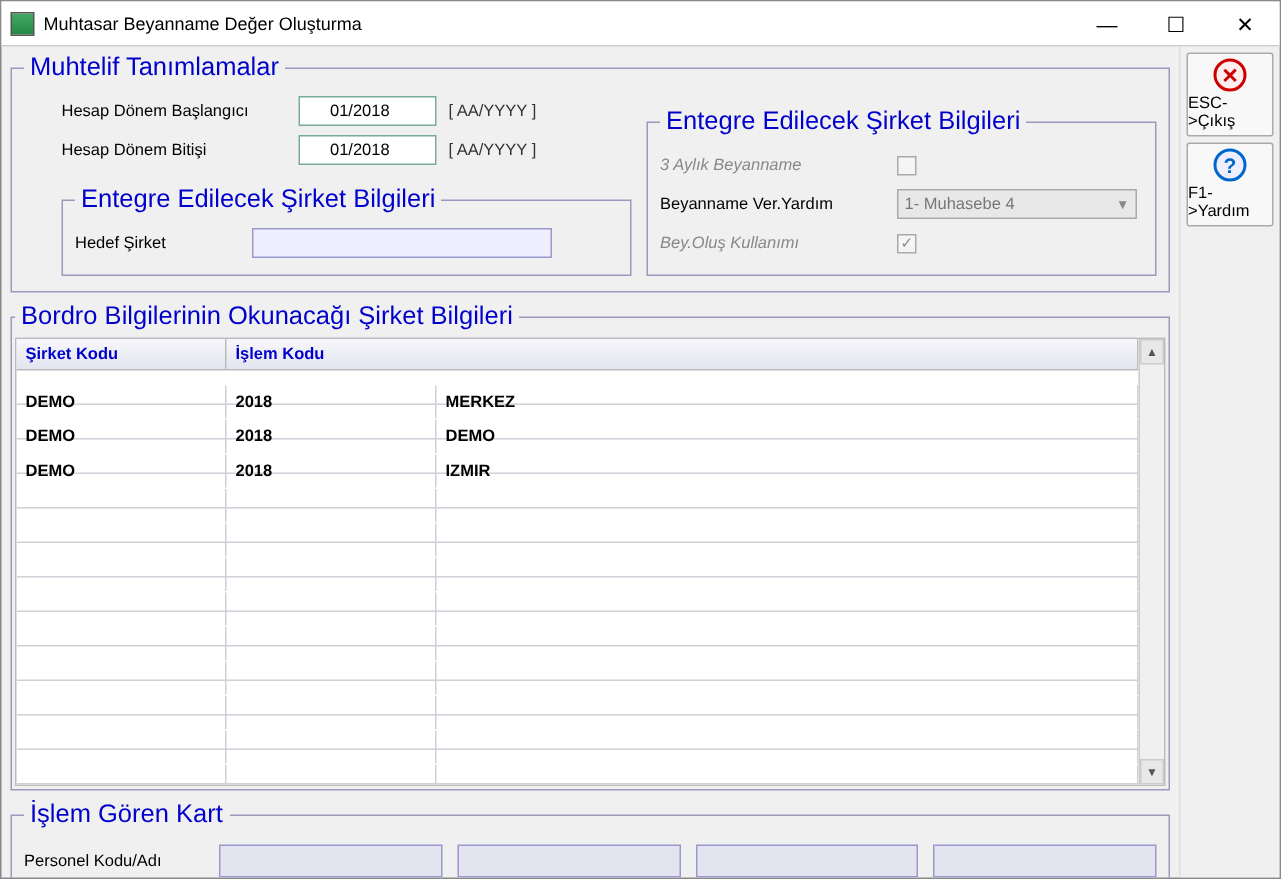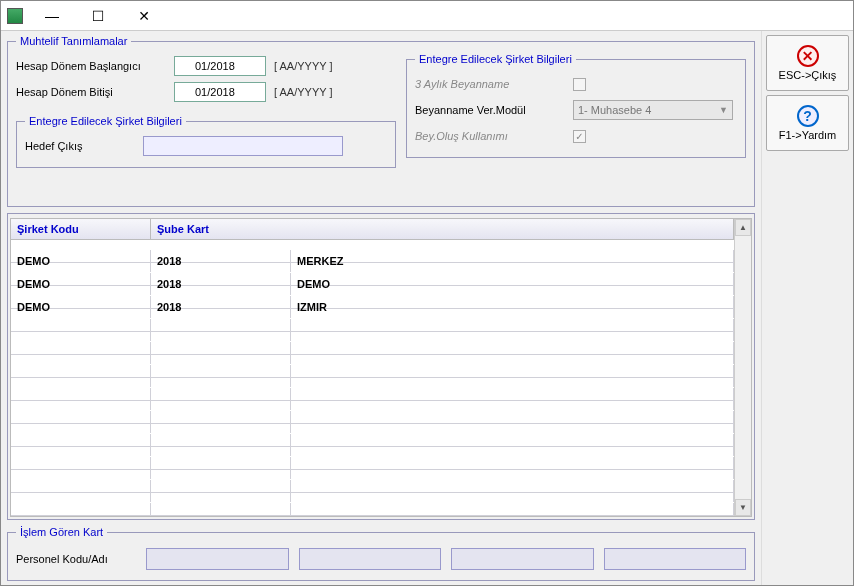--- a/index.html
+++ b/index.html
@@ -18,32 +18,32 @@
 .sbtn-label { font-size: 11px; }
 .icon-circle { width: 22px; height: 22px; border-radius: 50%; border: 2px solid; display: flex; align-items: center; justify-content: center; font-weight: bold; }
 .icon-esc { border-color: #c00; color: #c00; font-size: 14px; background: #fee; }
 .icon-help { border-color: #06c; color: #06c; font-size: 14px; background: #eef; }
 .icon-gear { width: 22px; height: 22px; border-radius: 50%; background: radial-gradient(#ff6, #cc0); border: 1px solid #880; position: relative; }
 .icon-gear::after { content: "⚙"; position: absolute; right: -4px; bottom: -4px; font-size: 12px; color: #006; }
 .icon-txt { width: 22px; height: 22px; border: 1px solid #06c; background: #fff; display: flex; flex-direction: column; justify-content: space-around; padding: 2px; }
 .icon-txt div { height: 2px; background: #06c; }
 
 fieldset { border: 1px solid #99b; margin: 0; padding: 6px 8px 8px 8px; position: relative; }
-legend { color: #0000cc; font-size: 11px; padding: 0 4px; }
+legend { color: #0000cc; font-size: 17px; padding: 0 4px; }
 .row { display: flex; align-items: center; height: 26px; gap: 8px; }
 .lbl { width: 150px; }
 .lbl-gray { color: #888; }
 .inp { border: 1px solid #7a9; padding: 2px 20px; background: #fff; height: 20px; width: 92px; }
 .inp-wide { width: 200px; background: #eef; border: 1px solid #99c; height: 20px; }
 .fmt { color: #333; }
 .select { width: 160px; height: 20px; border: 1px solid #aaa; background: #e8e8e8; display: flex; align-items: center; padding: 0 4px; color: #777; justify-content: space-between; gap: 40px; }
 .select .arrow { color: #888; font-size: 9px; }
 .chk { width: 13px; height: 13px; border: 1px solid #aaa; background: #f5f5f5; display: inline-flex; align-items: center; justify-content: center; color: #888; font-size: 10px; }
 
-.top-row { display: flex; gap: 10px; align-items: flex-start; }
+.top-row { display: flex; gap: 10px; align-items: flex-end; margin-left: 25px; }
 .fs-muhtelif { flex: 1; padding-bottom: 10px; }
 .fs-entegre-top { width: 340px; }
 .fs-entegre-inner { margin-top: 10px; width: 380px; }
 
 .fs-bordro { margin-top: 6px; flex: 1; display: flex; flex-direction: column; padding: 4px 2px 2px 2px; }
 .grid { flex: 1; display: flex; border: 1px solid #bbb; background: #fff; overflow: hidden; }
 .grid-main { flex: 1; display: flex; flex-direction: column; overflow: hidden; }
 .ghead { display: flex; background: linear-gradient(#f7f7fb, #e4e4f0); border-bottom: 1px solid #bbb; }
 .ghead .gc { font-weight: bold; color: #0000cc; border-right: 1px solid #bbb; padding: 4px 6px; }
 .gbody { flex: 1; overflow: hidden; }
@@ -57,20 +57,21 @@
 .islem-row { display: flex; align-items: center; gap: 10px; }
 .islem-lbl { width: 120px; }
 .islem-inp { flex: 1; height: 22px; background: #e4e4f0; border: 1px solid #99c; }
 </style>
 </head>
 <body>
 
 <div class="window">
   <div class="titlebar">
     <div class="titlebar-icon"></div>
+    <div class="titlebar-text">Muhtasar Beyanname Değer Oluşturma</div>
     <div class="titlebar-btns">
       <div class="titlebar-btn">―</div>
       <div class="titlebar-btn">☐</div>
       <div class="titlebar-btn">✕</div>
     </div>
   </div>
 
   <div class="body">
     <div class="main">
 
@@ -86,53 +87,54 @@
             </div>
             <div class="row">
               <span class="lbl">Hesap Dönem Bitişi</span>
               <input class="inp" value="01/2018" style="">
               <span class="fmt">[ AA/YYYY ]</span>
             </div>
 
             <fieldset class="fs-entegre-inner">
               <legend>Entegre Edilecek Şirket Bilgileri</legend>
               <div class="row">
-                <span class="lbl" style="width:110px">Hedef Çıkış</span>
+                <span class="lbl" style="width:110px">Hedef Şirket</span>
                 <input class="inp-wide" value="" style="">
               </div>
             </fieldset>
           </div>
 
           <fieldset class="fs-entegre-top">
             <legend>Entegre Edilecek Şirket Bilgileri</legend>
             <div class="row">
               <span class="lbl lbl-gray" style="width:150px;font-style:italic">3 Aylık Beyanname</span>
               <span class="chk"></span>
             </div>
             <div class="row">
-              <span class="lbl" style="width:150px">Beyanname Ver.Modül</span>
+              <span class="lbl" style="width:150px">Beyanname Ver.Yardım</span>
               <div class="select">
                 <span>1-  Muhasebe 4</span>
                 <span class="arrow">▼</span>
               </div>
             </div>
             <div class="row">
               <span class="lbl lbl-gray" style="width:150px;font-style:italic">Bey.Oluş Kullanımı</span>
               <span class="chk">✓</span>
             </div>
           </fieldset>
         </div>
       </fieldset>
 
       <fieldset class="fs-bordro">
+        <legend>Bordro Bilgilerinin Okunacağı Şirket Bilgileri</legend>
         <div class="grid">
           <div class="grid-main">
             <div class="ghead">
               <div class="gc gc1">Şirket Kodu</div>
-              <div class="gc gc3">Şube Kart</div>
+              <div class="gc gc3">İşlem Kodu</div>
             </div>
             <div class="gbody" id="gbody">
                 <div class="grow">
                   <div class="gc gc1">DEMO</div>
                   <div class="gc gc2">2018</div>
                   <div class="gc gc3">MERKEZ</div>
                 </div>
                 <div class="grow">
                   <div class="gc gc1">DEMO</div>
                   <div class="gc gc2">2018</div>

